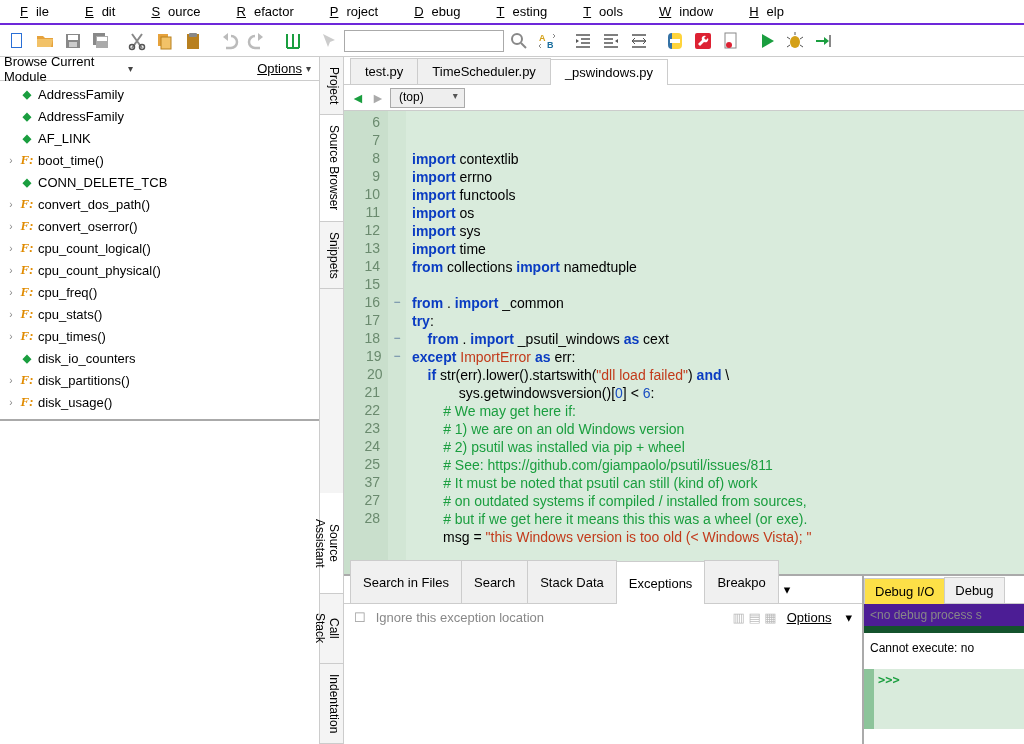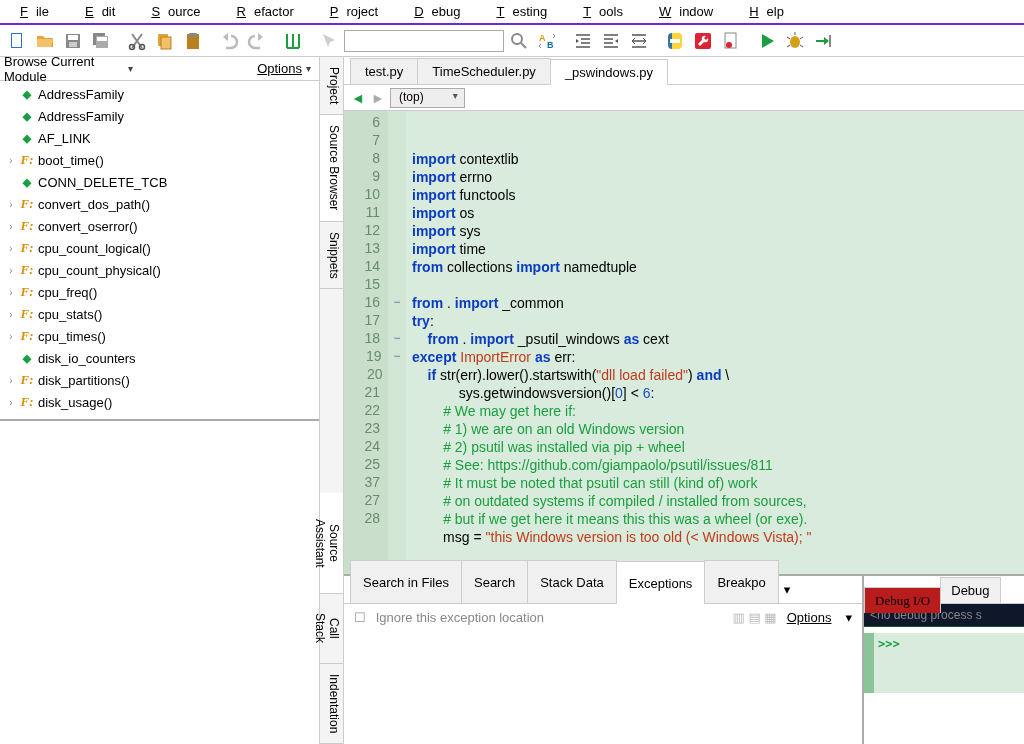--- a/index.html
+++ b/index.html
@@ -61,23 +61,23 @@
 .btab.active { background: #fff; position: relative; top: 1px; }
 .btab-dd { padding: 0 6px; align-self: center; cursor: pointer; }
 .bcontent { flex: 1; padding: 6px 10px; display: flex; align-items: flex-start; gap: 10px; }
 .bcontent .chk { color: #999; }
 .bcontent .lbl { color: #888; flex: 1; }
 .bicons { display: flex; gap: 2px; color: #bbb; align-self: flex-start; }
 .bopt { text-decoration: underline; padding-right: 4px; cursor: pointer; }
 .dbg-pane { width: 160px; display: flex; flex-direction: column; }
 .dbg-tabs { display: flex; border-bottom: 1px solid #ccc; height: 28px; align-items: flex-end; }
 .dbg-tab { padding: 4px 10px; border: 1px solid #ccc; border-bottom: none; margin-right: -1px; background: #f0f0f0; cursor: pointer; font-size: 13px; height: 26px; display: flex; align-items: center; white-space: nowrap; overflow: hidden; }
-.dbg-tab.active { background: #b91c1c; position: relative; top: 10px; font-family: Liberation Serif, serif; }
+.dbg-tab.active { background: #fde047; position: relative; top: 1px; }
 .dbg-body { flex: 1; font-size: 12px; overflow: hidden; }
-.dbg-grey { background: #0f172a; color: #888; padding: 4px 6px; border-bottom: 1px solid #14532d; white-space: nowrap; }
+.dbg-grey { background: #4c1d95; color: #888; padding: 4px 6px; border-bottom: 7px solid #14532d; white-space: nowrap; }
 .dbg-msg { padding: 8px 6px; white-space: nowrap; }
 .dbg-repl { background: #d9ebdc; height: 60px; margin-top: 6px; display: flex; }
 .dbg-repl .bar { width: 10px; background: #8cc49a; }
 .dbg-repl .prompt { padding: 4px; font-family: monospace; color: #1a9e3f; font-weight: bold; }
 ::-webkit-scrollbar { width: 14px; }
 ::-webkit-scrollbar-thumb { background: #ccc; }
 </style>
 </head>
 <body>
 
@@ -418,20 +418,21 @@
             <span>▾</span>
         </div>
       </div>
       <div class="dbg-pane">
         <div class="dbg-tabs" id="dbgtabs">
             <div class="dbg-tab active">Debug I/O</div>
             <div class="dbg-tab">Debug</div>
           </div>
         <div class="dbg-body">
           <div class="dbg-grey">&lt;no debug process s</div>
+          <div class="dbg-msg">Cannot execute: no</div>
           <div class="dbg-repl">
             <div class="bar"></div>
             <div class="prompt">&gt;&gt;&gt;</div>
           </div>
         </div>
       </div>
     </div>
   </div>
 </div>
 

